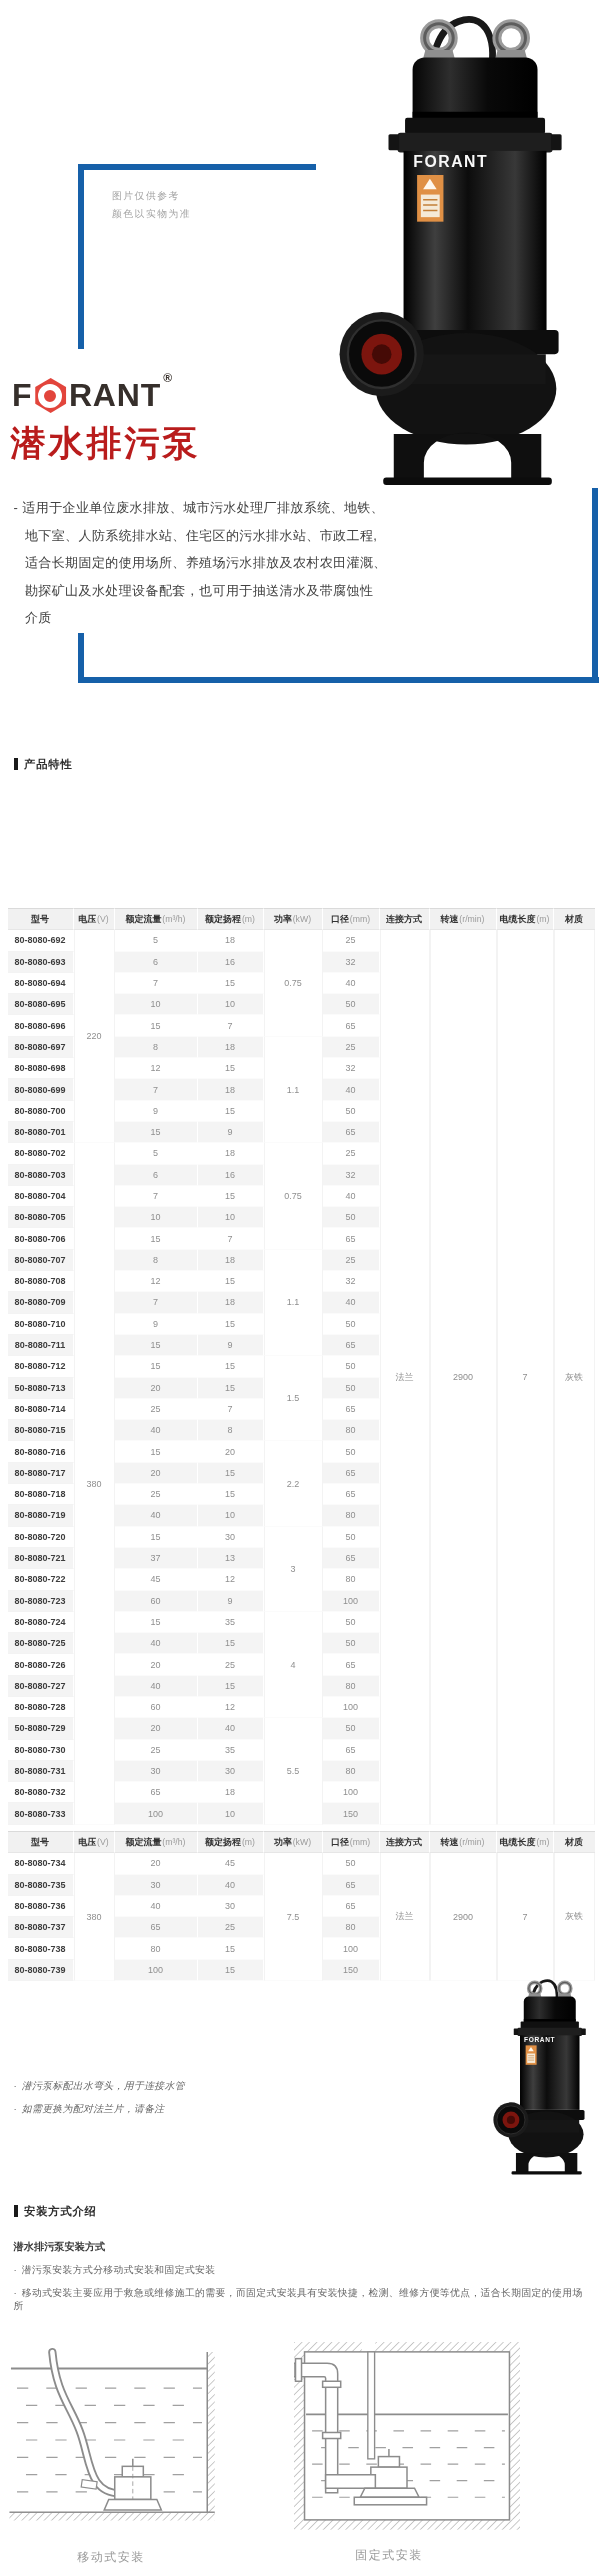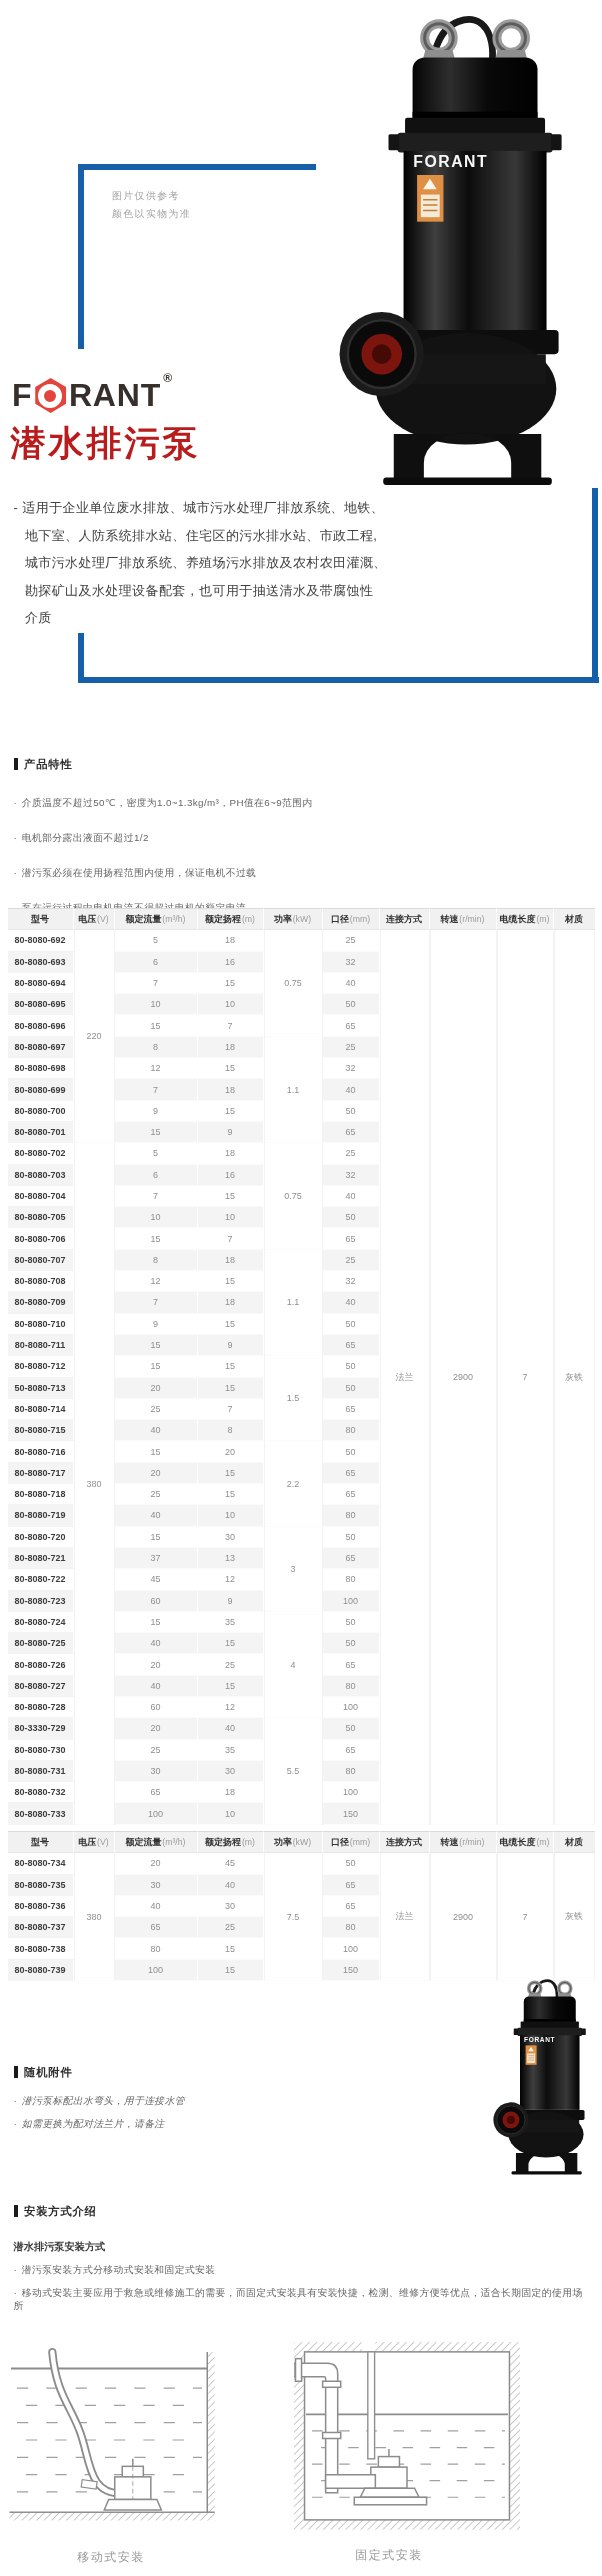--- a/index.html
+++ b/index.html
@@ -152,33 +152,27 @@
 
 <div class="brand">
   <span class="brand-letter">F</span><span class="brand-hex"><span class="o-ring"></span></span><span class="brand-letter">RANT</span><span class="brand-reg">®</span>
 </div>
 
 <h1 class="page-title" style="margin:0;">潜水排污泵</h1>
 
 <div class="desc">
     <div class="desc-line">- 适用于企业单位废水排放、城市污水处理厂排放系统、地铁、</div>
     <div class="desc-line">地下室、人防系统排水站、住宅区的污水排水站、市政工程,</div>
-    <div class="desc-line">城市污水处理厂排放系统、养殖场污水排放及农村农田灌溉、</div>
+    <div class="desc-line">适合长期固定的使用场所、养殖场污水排放及农村农田灌溉、</div>
     <div class="desc-line">勘探矿山及水处理设备配套，也可用于抽送清水及带腐蚀性</div>
     <div class="desc-line">介质</div>
   </div>
 
 <div class="section features" style="top:757px;">
   <div class="sec-title">产品特性</div>
-  <div>
-      <div class="bullet">介质温度不超过50℃，密度为1.0~1.3kg/m³，PH值在6~9范围内</div>
-      <div class="bullet">电机部分露出液面不超过1/2</div>
-      <div class="bullet">潜污泵必须在使用扬程范围内使用，保证电机不过载</div>
-      <div class="bullet">泵在运行过程中电机电流不得超过电机的额定电流</div>
-    </div>
 </div>
 
 <div class="table-wrap t1">
     <table class="spec">
       <colgroup>
         <col style="width: 66px;">
         <col style="width: 41px;">
         <col style="width: 83px;">
         <col style="width: 66px;">
         <col style="width: 59px;">
@@ -433,21 +427,21 @@
           <td class="stripe">15</td>
           <td class="stripe">80</td>
         </tr>
         <tr>
           <td class="c-model stripe">80-8080-728</td>
           <td class="stripe">60</td>
           <td class="stripe">12</td>
           <td class="stripe">100</td>
         </tr>
         <tr>
-          <td class="c-model stripe">80-3330-729</td>
+          <td class="c-model stripe">50-8080-729</td>
           <td class="stripe">20</td>
           <td class="stripe">40</td>
           <td class="merge" rowspan="5">5.5</td>
           <td class="stripe">50</td>
         </tr>
         <tr>
           <td class="c-model stripe">80-8080-730</td>
           <td class="stripe">25</td>
           <td class="stripe">35</td>
           <td class="stripe">65</td>
@@ -542,21 +536,20 @@
           <td class="c-model stripe">80-8080-739</td>
           <td class="stripe">100</td>
           <td class="stripe">15</td>
           <td class="stripe">150</td>
         </tr>
       </tbody>
     </table>
   </div>
 
 <div class="section acc" style="top:2065px;width:452px;">
-  <div class="sec-title">随机附件</div>
   <div>
       <div class="bullet">潜污泵标配出水弯头，用于连接水管</div>
       <div class="bullet">如需更换为配对法兰片，请备注</div>
     </div>
 </div>
 
 <svg class="acc-photo" width="119" height="205" viewBox="0 0 158 272">
   <use href="#pumpSym"></use>
 </svg>
 

